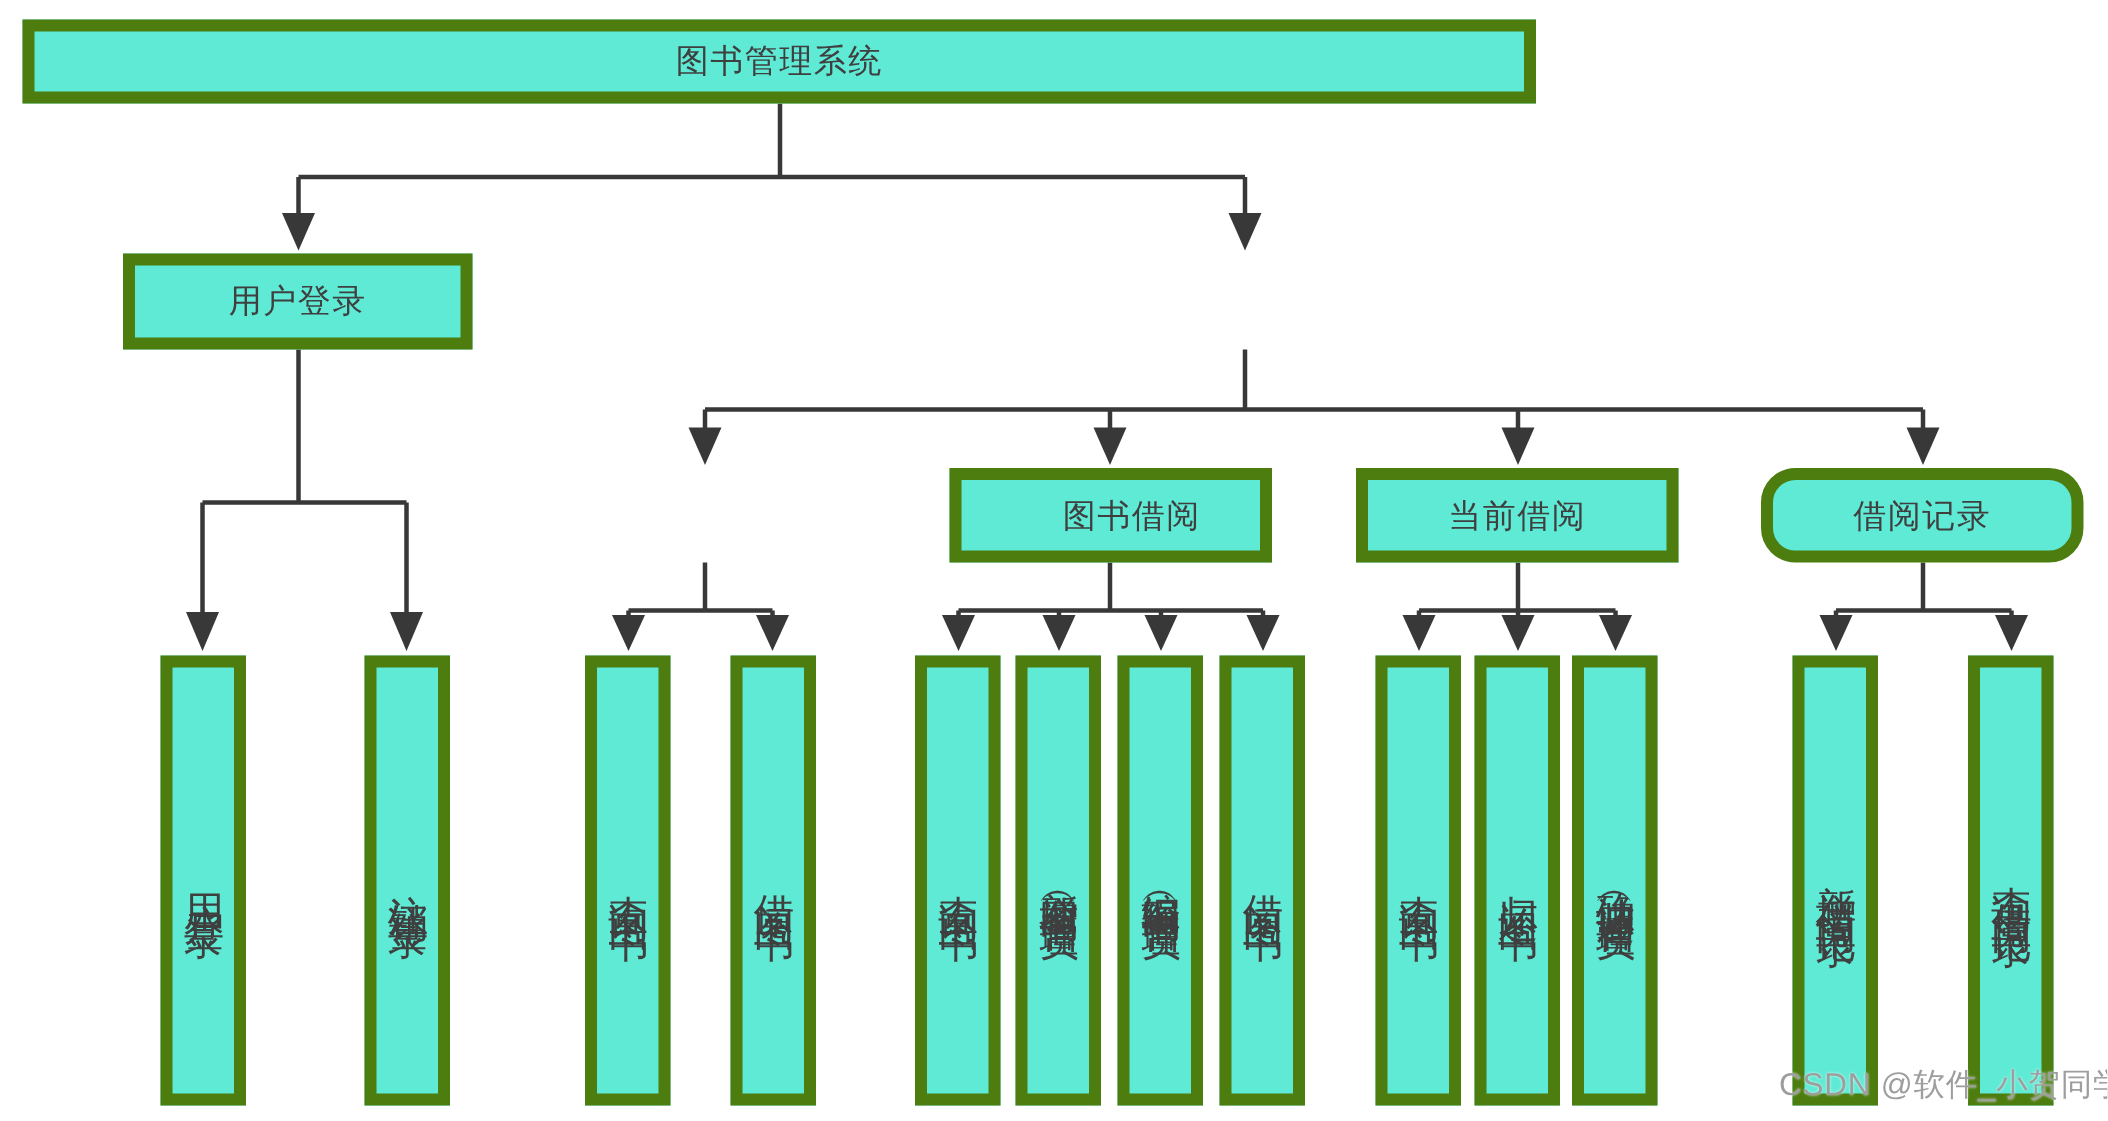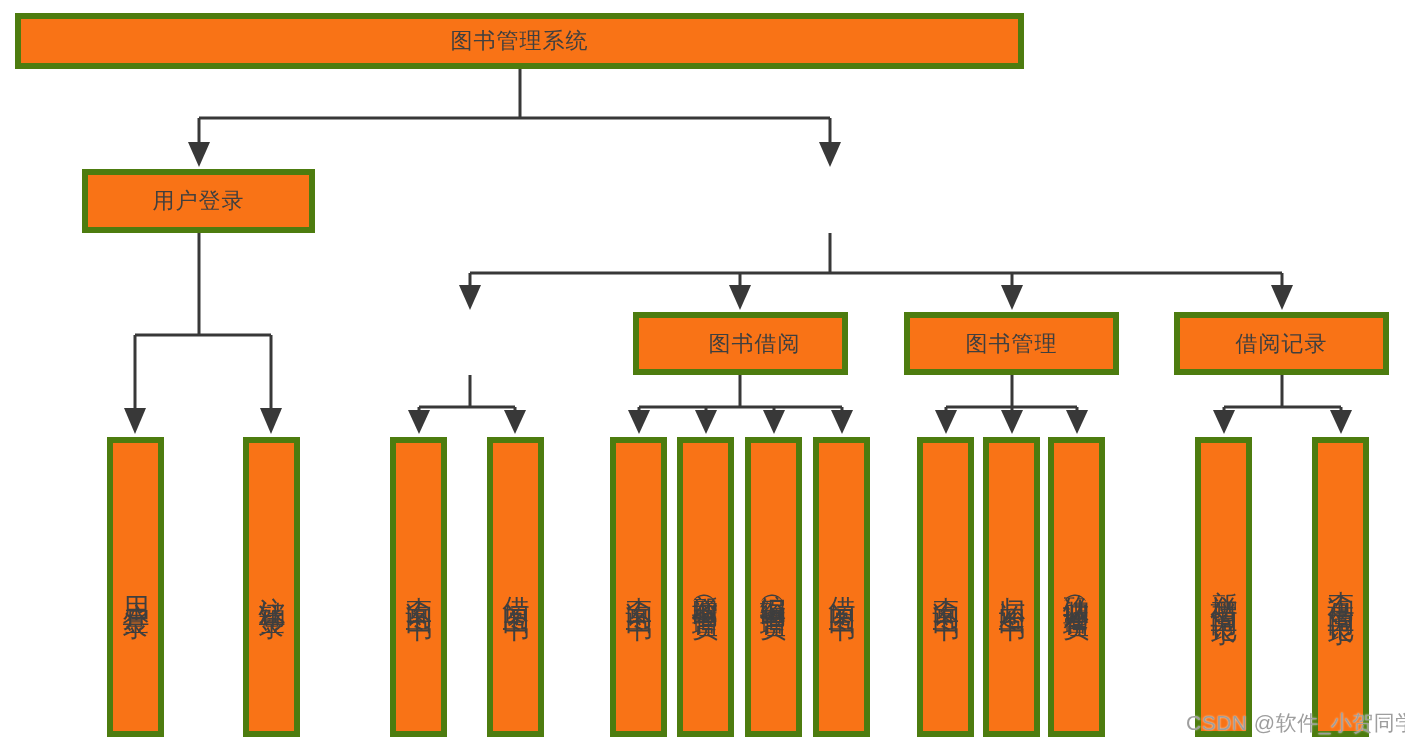--- a/index.html
+++ b/index.html
@@ -2,41 +2,42 @@
 <html><head>
 <meta charset="utf-8">
 <style>
   html,body{margin:0;padding:0;background:#ffffff;}
   #canvas{
     position:relative;width:1405px;height:747px;background:#ffffff;overflow:hidden;
     font-family:"Liberation Sans","DejaVu Sans",sans-serif;
   }
   #connectors{position:absolute;left:0;top:0;width:1405px;height:747px;}
   .node{
-    position:absolute;box-sizing:border-box;background:#f97316;
-    border:6px solid #4d7c0f;color:#3f3f3f;
+    position:absolute;box-sizing:border-box;background:#5eead4;
+    border:8px solid #4d7c0f;color:#3f3f3f;
     display:flex;align-items:center;justify-content:center;
     z-index:2;
+    font-family:Liberation Serif, serif;
   }
   .hbox{font-size:22px;letter-spacing:1px;white-space:nowrap;}
   .vbox{
     top:437px;width:57px;height:300px;
     writing-mode:vertical-rl;text-orientation:mixed;
     font-size:27px;letter-spacing:6px;line-height:1;white-space:nowrap;
   }
   .vbox.tight{font-size:26px;letter-spacing:3px;}
   
   .n-root{left:15px;top:13px;width:1009px;height:56px;}
   .n-user-login{left:82px;top:169px;width:233px;height:64px;}
   .n-book-mgmt{left:712px;top:169px;width:235px;height:64px;}
   .n-l3{top:312px;width:215px;height:63px;}
   .n-new-book{left:363px;}
   .n-book-borrow{left:633px;padding-left:28px;}
   .n-current-borrow{left:904px;}
-  .n-borrow-record{left:1174px;}
+  .n-borrow-record{left:1174px;border-radius:23px;}
   
   .lf-0{left:107px;}  .lf-1{left:243px;}
   .lf-2{left:390px;}  .lf-3{left:487px;}
   .lf-4{left:610px;}  .lf-5{left:677px;}
   .lf-6{left:745px;}  .lf-7{left:813px;}
   .lf-8{left:917px;}  .lf-9{left:983px;}
   .lf-10{left:1048px;}
   .lf-11{left:1195px;}.lf-12{left:1312px;}
   .watermark{
     position:absolute;left:1186px;top:709px;z-index:5;
@@ -118,21 +119,21 @@
       <line x1="1341" y1="407" x2="1341" y2="412"></line>
       <polygon points="1330,410 1352,410 1341,434"></polygon>
     </g>
   </svg>
 
   <div class="node hbox n-root">图书管理系统</div>
 
   <div class="node hbox n-user-login">用户登录</div>
 
   <div class="node hbox n-l3 n-book-borrow">图书借阅</div>
-  <div class="node hbox n-l3 n-current-borrow">图书管理</div>
+  <div class="node hbox n-l3 n-current-borrow">当前借阅</div>
   <div class="node hbox n-l3 n-borrow-record">借阅记录</div>
 
   <div class="node vbox lf-0">用户登录</div>
   <div class="node vbox lf-1">注销登录</div>
 
   <div class="node vbox lf-2">查询图书</div>
   <div class="node vbox lf-3">借阅图书</div>
 
   <div class="node vbox lf-4">查询图书</div>
   <div class="node vbox tight lf-5">新增图书（管理员）</div>

